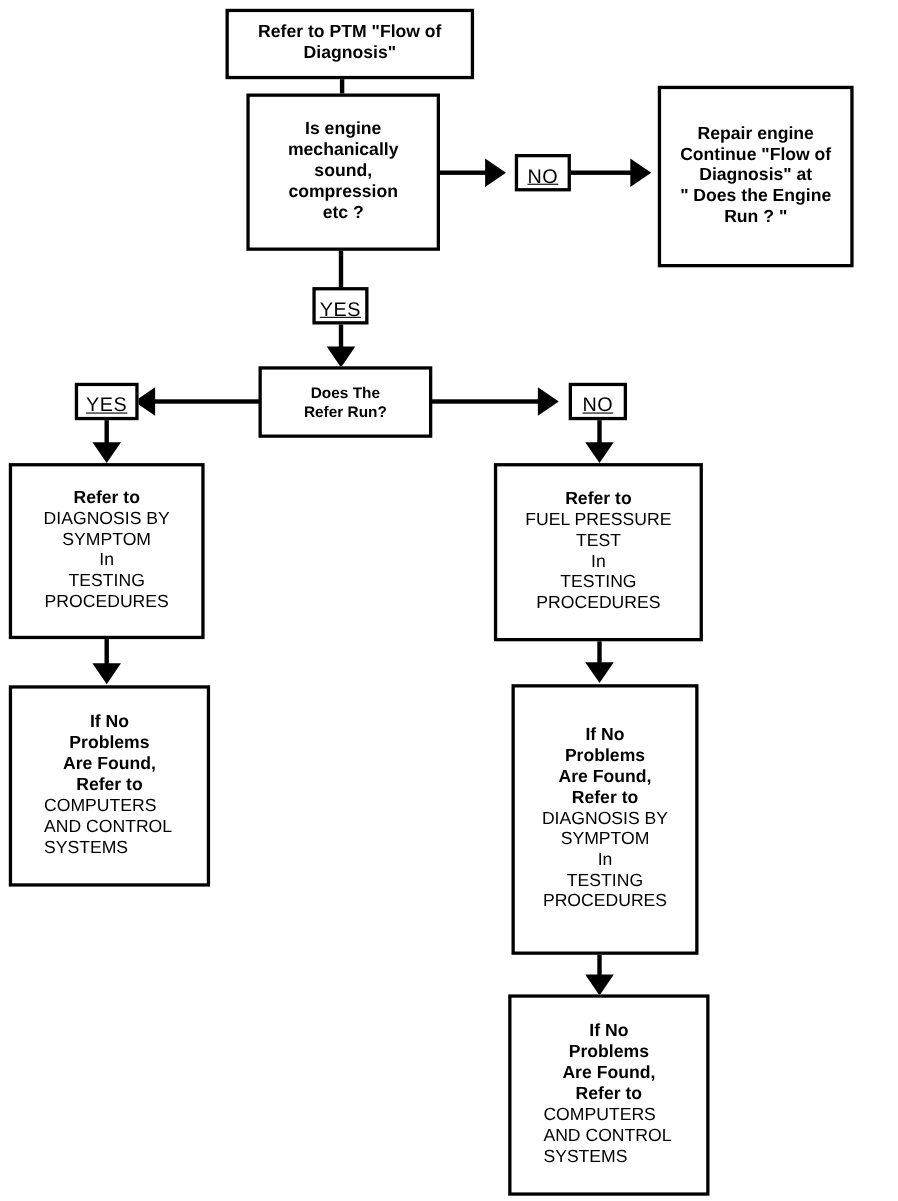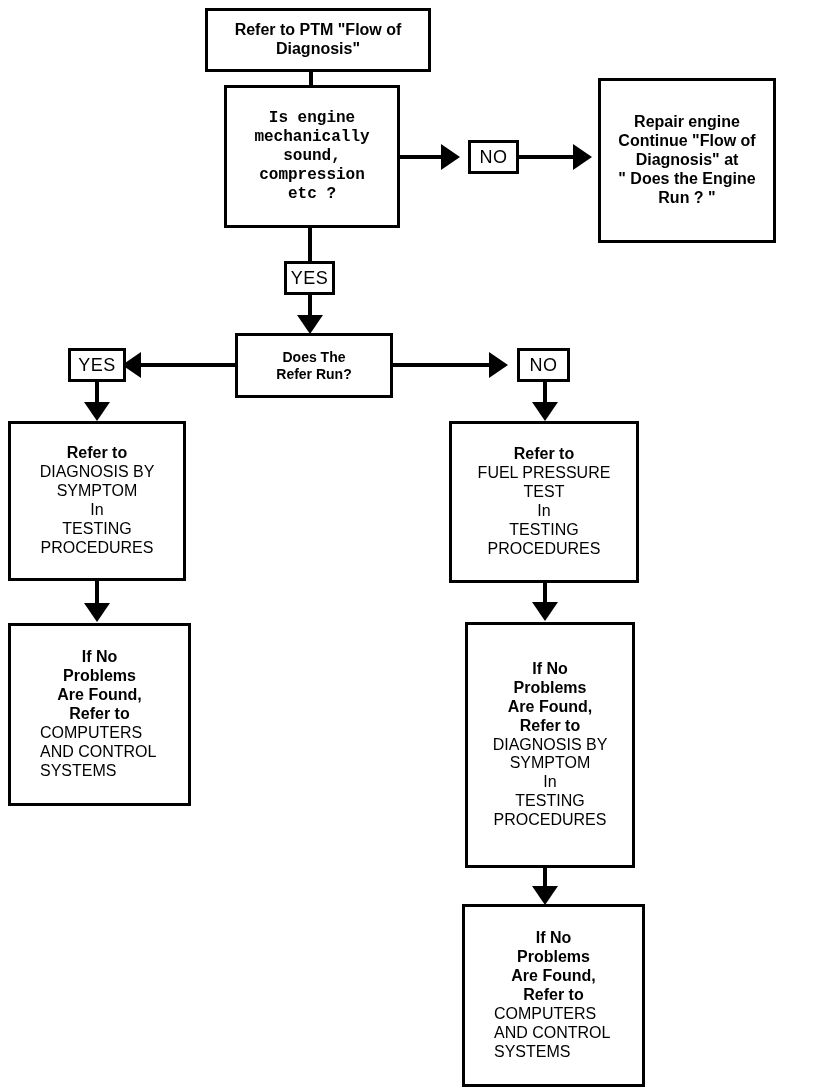--- a/index.html
+++ b/index.html
@@ -38,25 +38,26 @@
   .lft    { text-align: left; padding-left: 29px; box-sizing: border-box; }
   .ctr    { text-align: center; }
 
   
   .tag {
     position: absolute;
     box-sizing: border-box;
     border: 3px solid #000000;
     background: #ffffff;
     display: flex;
-    align-items: center;
+    align-items: flex-end;
     justify-content: center;
     font-weight: normal;
     color: #000000;
     letter-spacing: 0.5px;
+    text-decoration: underline;
   }
 
   
   .vline, .hline {
     position: absolute;
     background: #000000;
   }
   .vline { width: 4px; }
   .hline { height: 4px; }
 
@@ -86,21 +87,21 @@
 
 <div id="canvas">
 
   <div class="node" style="left:205px; top:8px; width:226px; height:64px; font-size:16px;">
     <span class="ln bold ctr">Refer to PTM "Flow of</span>
     <span class="ln bold ctr">Diagnosis"</span>
   </div>
 
   <div class="vline" style="left:309px; top:72px; height:14px;"></div>
 
-  <div class="node" style="left:224px; top:85px; width:176px; height:143px; font-size:16px;font-family:Liberation Mono, monospace;">
+  <div class="node" style="left:224px; top:85px; width:176px; height:143px; font-size:16px;">
     <span class="ln bold ctr">Is engine</span>
     <span class="ln bold ctr">mechanically</span>
     <span class="ln bold ctr">sound,</span>
     <span class="ln bold ctr">compression</span>
     <span class="ln bold ctr">etc ?</span>
   </div>
 
   <div class="hline" style="left:400px; top:155px; width:42px;"></div>
   <div class="arrow-right" style="left:441px; top:144px;"></div>
   <div class="tag" style="left:468px; top:140px; width:51px; height:34px; font-size:18px;">

